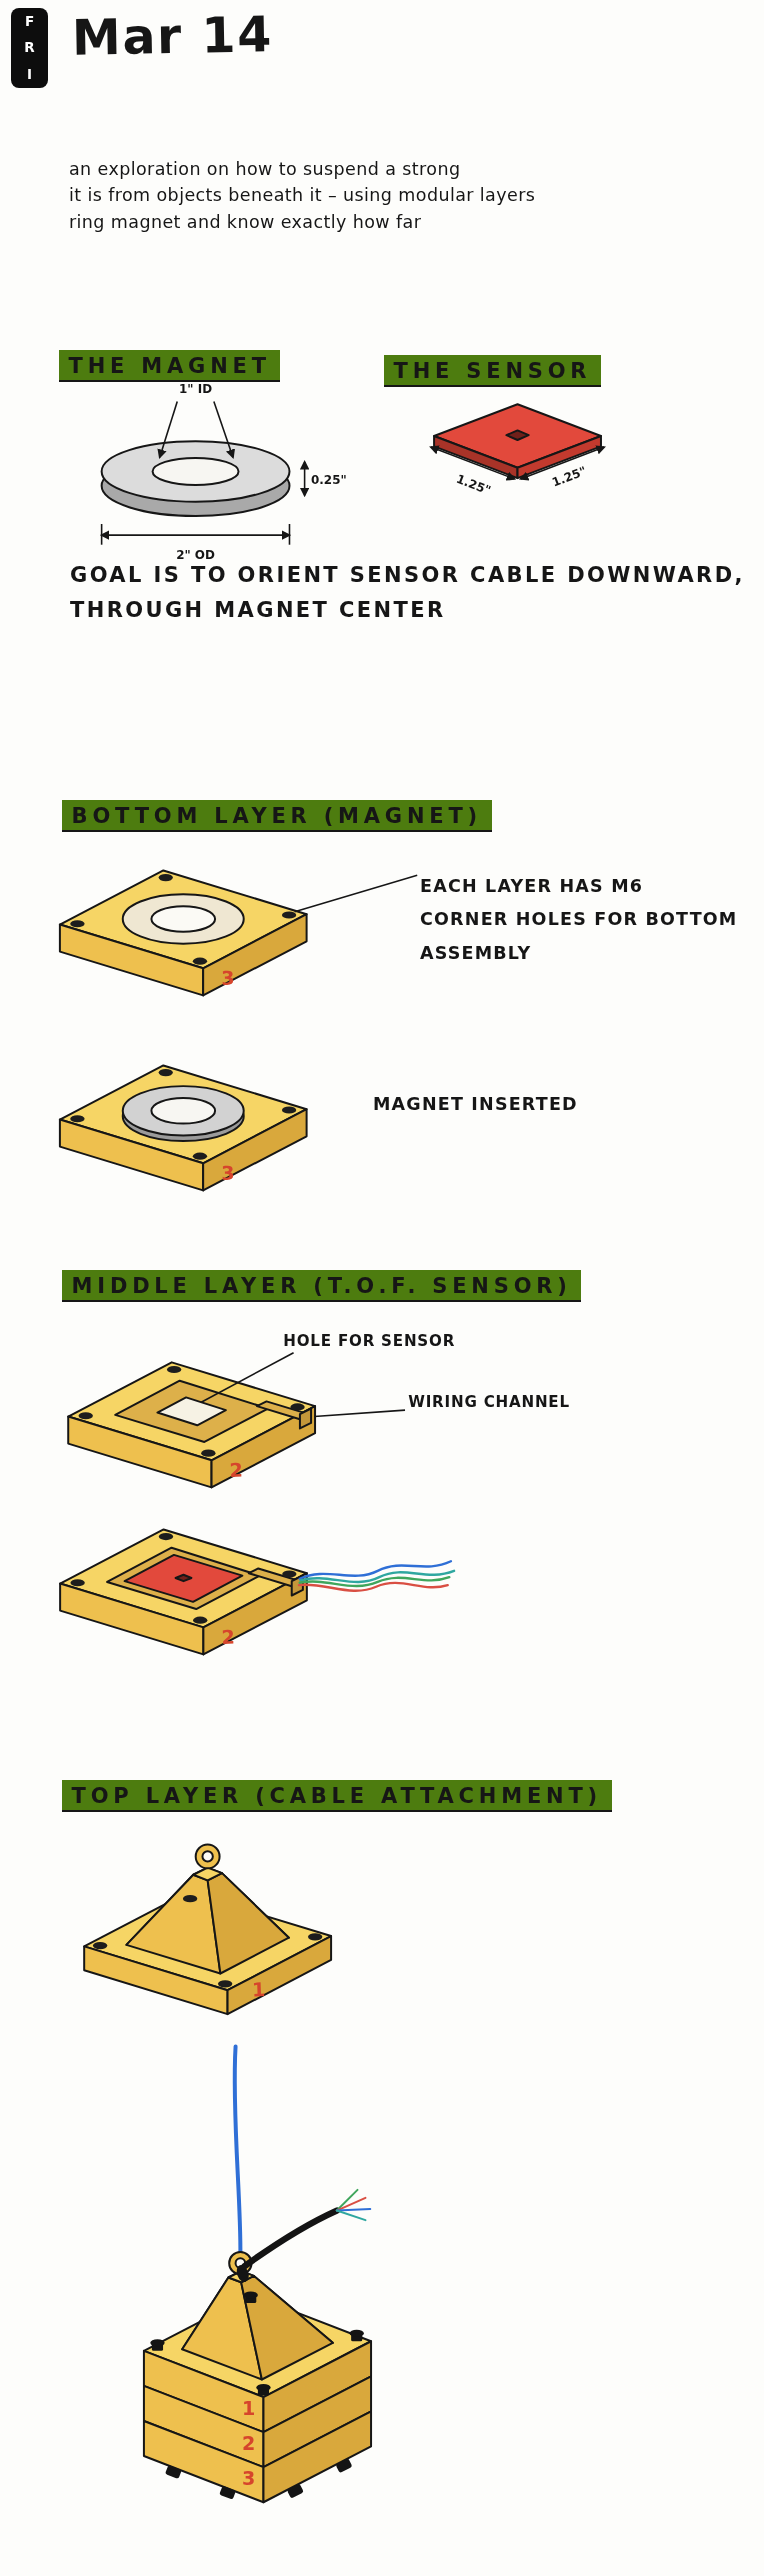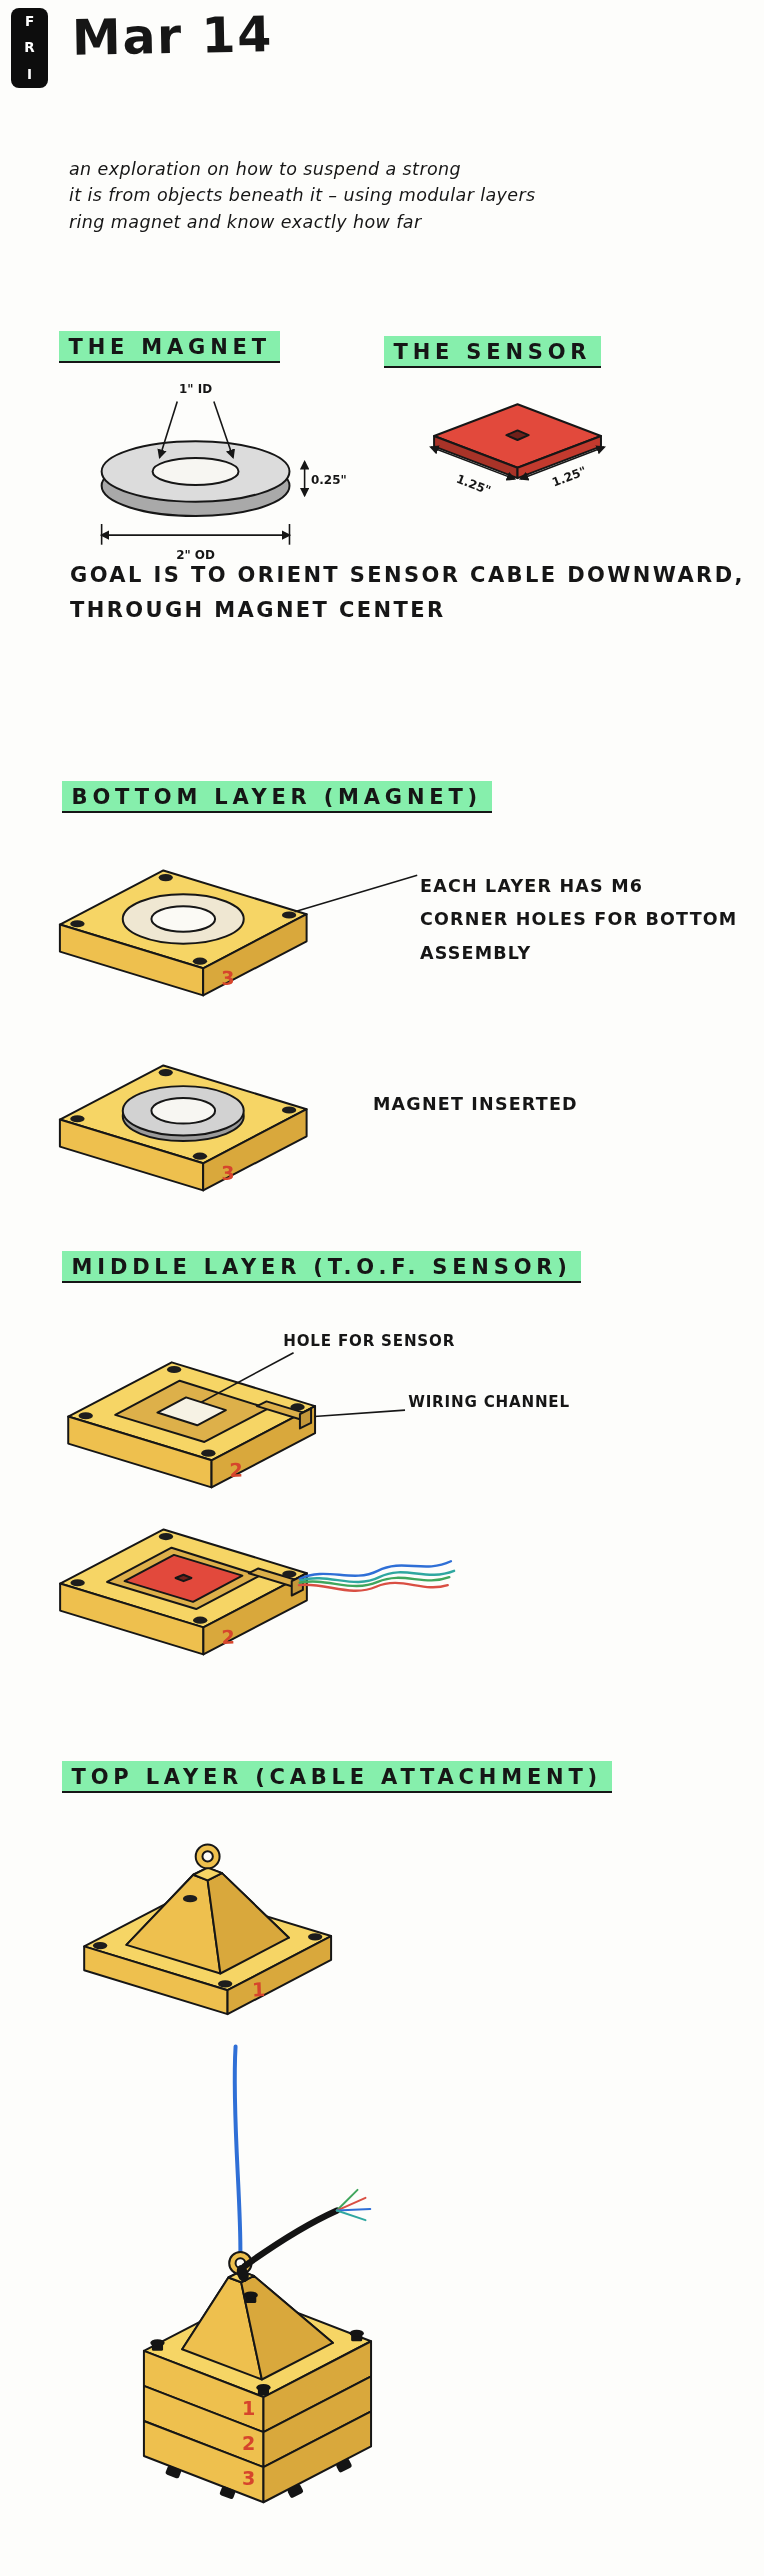--- a/index.html
+++ b/index.html
@@ -33,27 +33,27 @@
   .hl-yellow {
     display: inline-block;
     background: #f7b53c;
     border-radius: 7.2px;
     padding: 7.2px 14.3px 6.4px;
     font-size: 20px; font-weight: bold; letter-spacing: 2px;
     transform: rotate(-0.6deg);
   }
   .hl-green {
     display: inline-block;
-    background: #86efac;
+    background: #4d7c0f;
     padding: 4px 9.6px 2.4px;
     border-bottom: 2.4px solid #161616;
-    font-size: 21px; font-weight: bold; letter-spacing: 4.8px;
+    font-size: 21px; font-weight: bold; letter-spacing: 4.8px; margin-top: 19px;
   }
   .intro {
-    font-size: 17.5px; font-style: italic;
+    font-size: 17.5px; 
     line-height: 1.5; letter-spacing: 0.4px;
   }
   .goal {
     font-size: 21px; font-weight: bold; letter-spacing: 2.4px;
     line-height: 1.65;
   }
   .note {
     font-size: 17.5px; font-weight: bold; letter-spacing: 1.2px;
     line-height: 1.9;
   }

